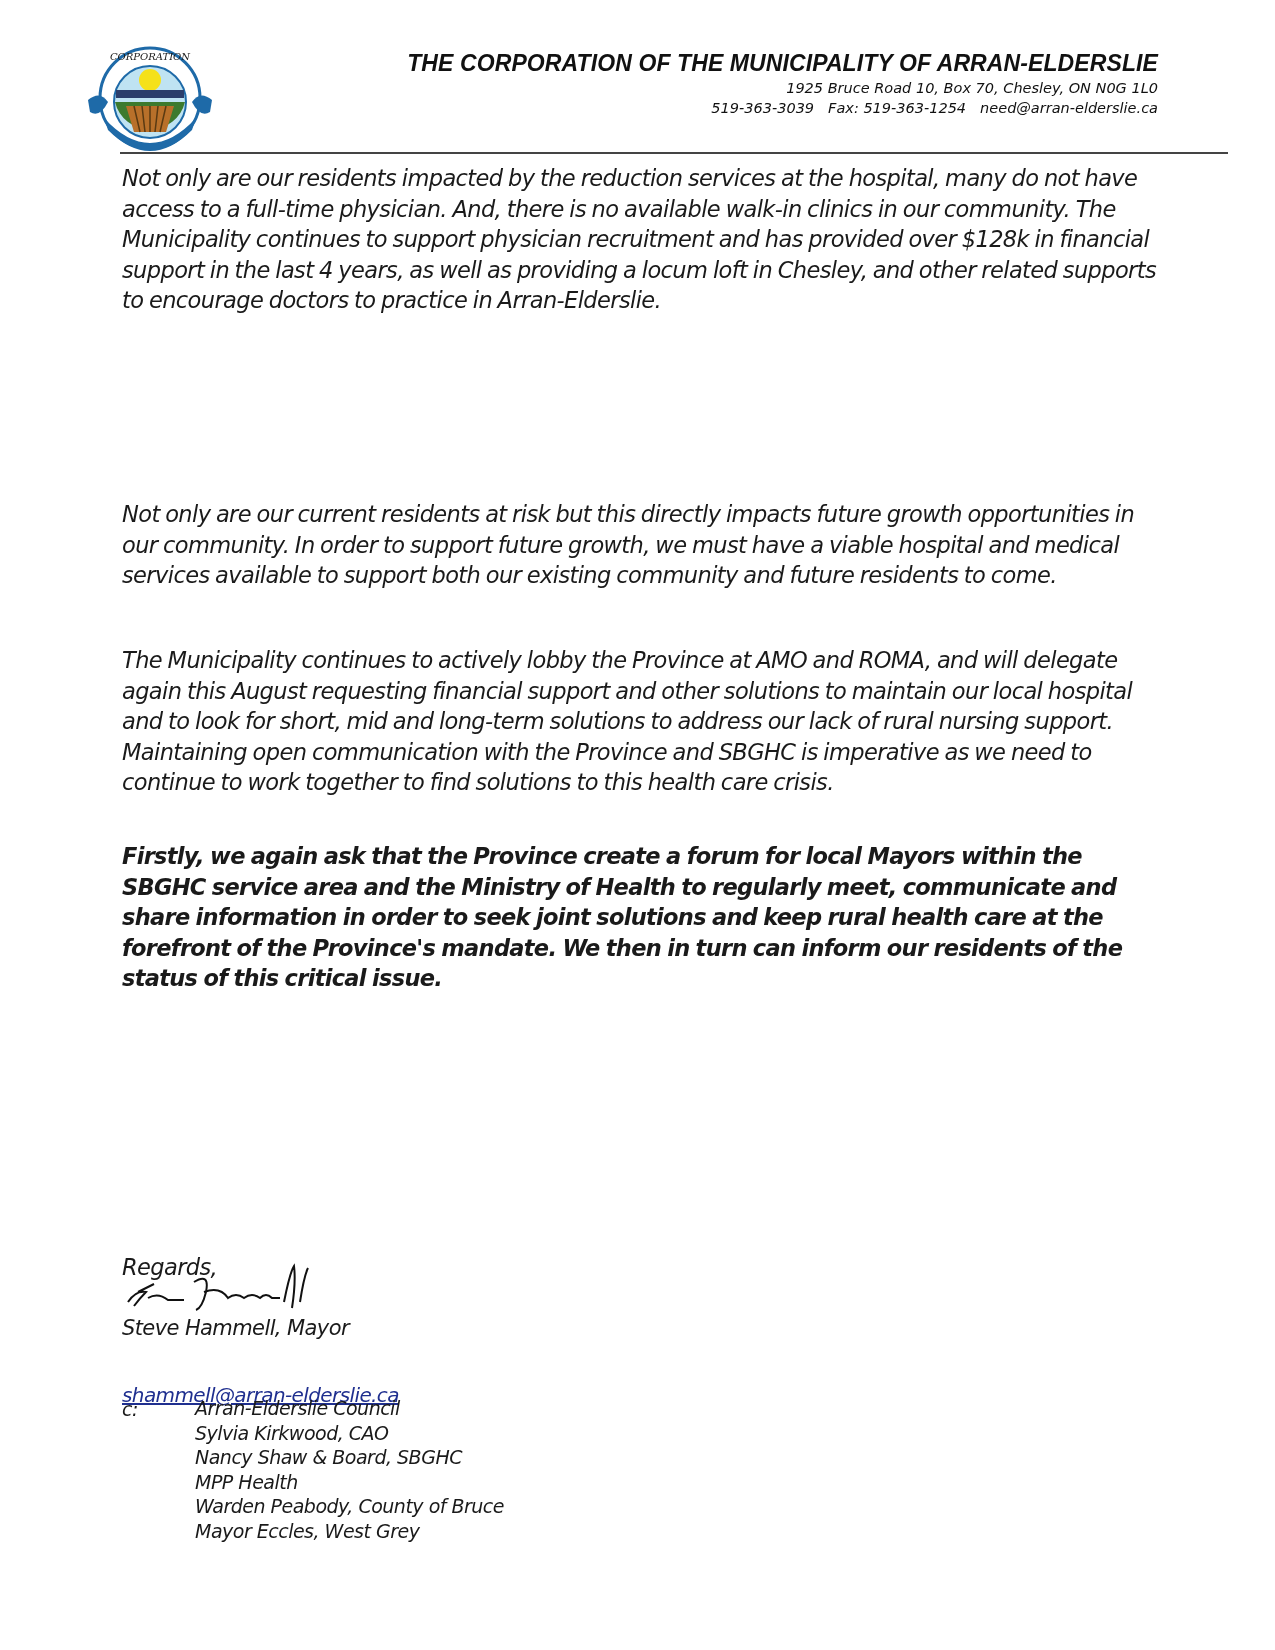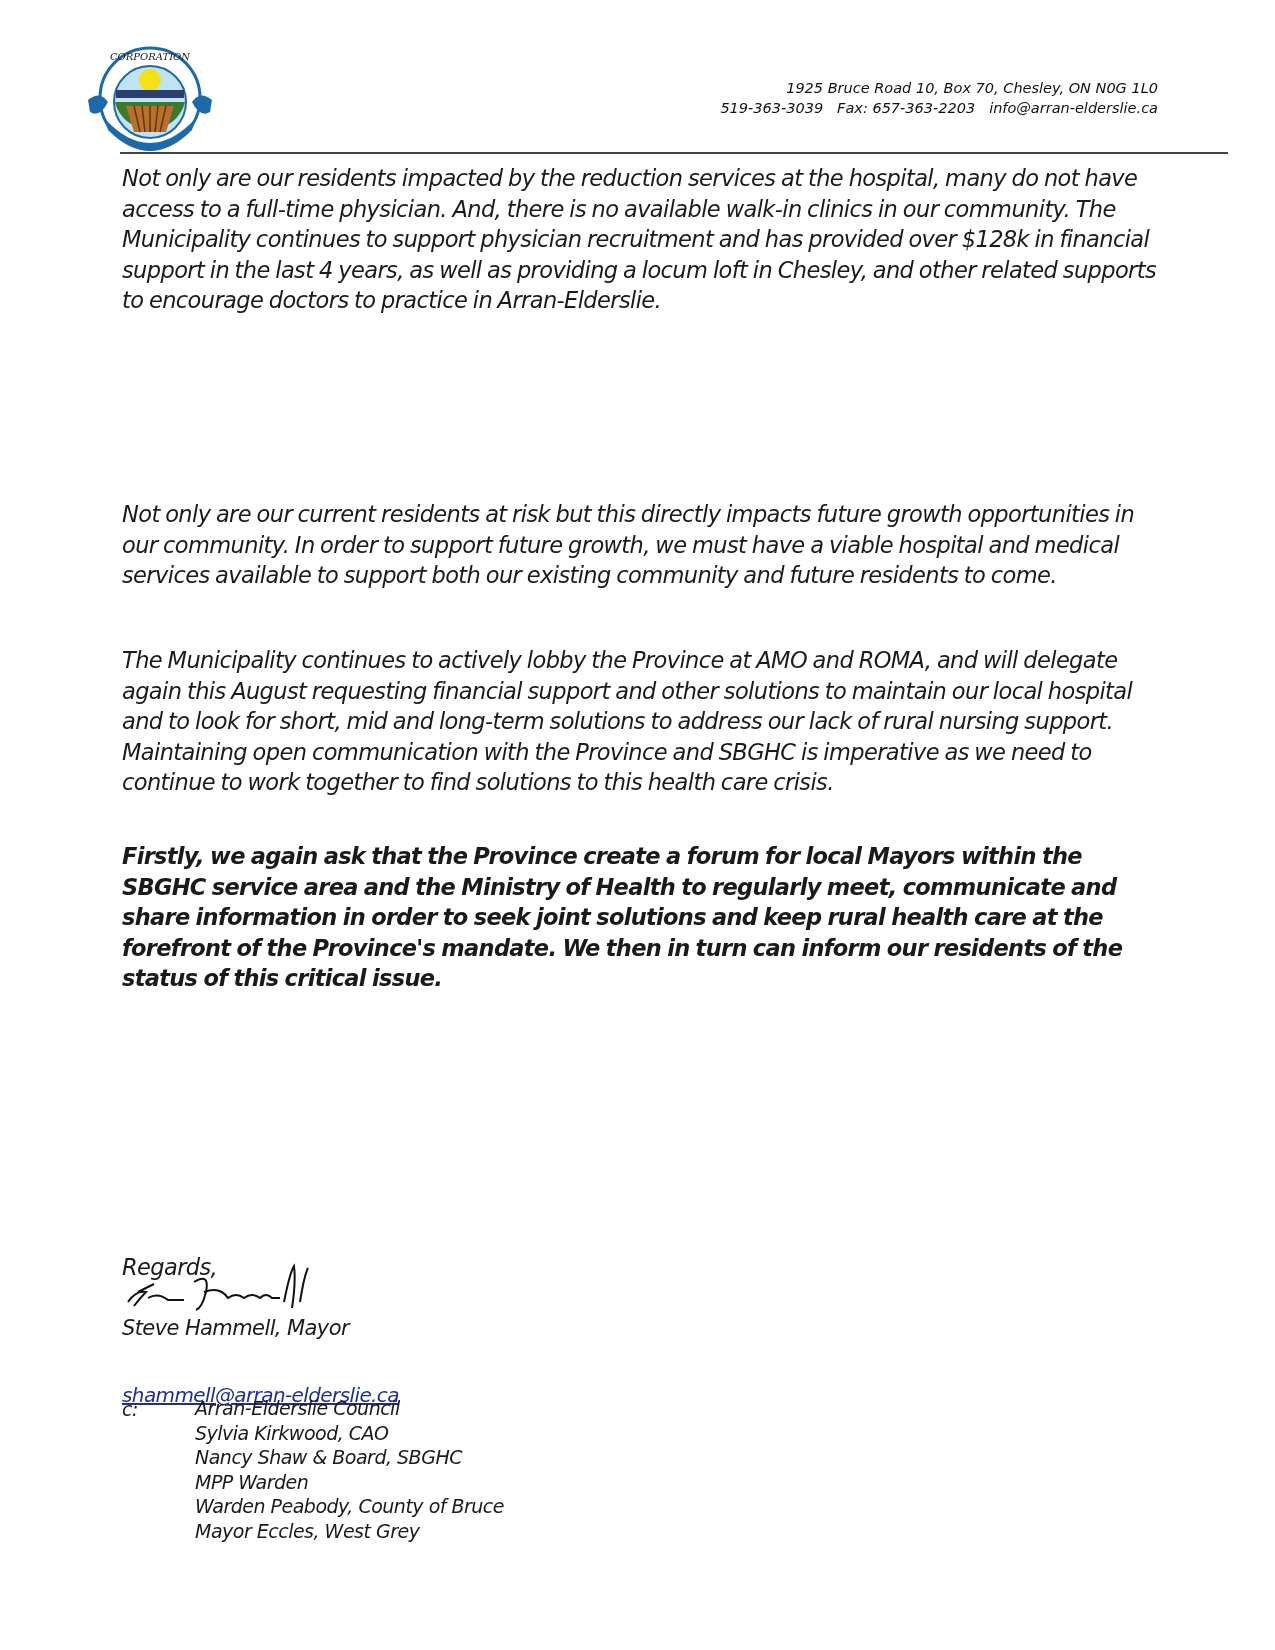--- a/index.html
+++ b/index.html
@@ -50,23 +50,24 @@
     <rect x="36" y="50" width="68" height="8" fill="#2c3e6b"></rect>
     <path d="M35 62 A36 36 0 0 0 105 62 Z" fill="#3c7a2e"></path>
     <path d="M46 66 L94 66 L86 92 L54 92 Z" fill="#b8702a"></path>
     <path d="M54 66 L60 92 M62 66 L65 92 M70 66 L70 92 M78 66 L75 92 M86 66 L80 92" stroke="#5a3a12" stroke-width="1.5"></path>
     <path d="M8 60 Q20 50 28 62 Q20 78 10 72 Z" fill="#1e6aa8"></path>
     <path d="M132 60 Q120 50 112 62 Q120 78 130 72 Z" fill="#1e6aa8"></path>
     <path d="M24 78 Q70 128 116 78 L112 90 Q70 132 28 90 Z" fill="#1e6aa8"></path>
     <text x="70" y="20" text-anchor="middle" font-family="DejaVu Serif, serif" font-size="10" fill="#1a1a1a">CORPORATION</text>
   </svg>
 
+  <div class="org-title">THE CORPORATION OF THE MUNICIPALITY OF ARRAN-ELDERSLIE</div>
   <div class="org-line org-address">1925 Bruce Road 10, Box 70, Chesley, ON N0G 1L0</div>
   <div class="org-line org-contact">
-    <span>519-363-3039</span><span>Fax: 657-363-2203</span><span>info@arran-elderslie.ca</span>
+    <span>519-363-3039</span><span>Fax: 519-363-1254</span><span>need@arran-elderslie.ca</span>
   </div>
 
   <div class="rule"></div>
 
   <p class="body-text p1" style="margin:0">Not only are our residents impacted by the reduction services at the hospital, many do not have access to a full-time physician.  And, there is no available walk-in clinics in our community.  The Municipality continues to support physician recruitment and has provided over $128k in financial support in the last 4 years, as well as providing a locum loft in Chesley, and other related supports to encourage doctors to practice in Arran-Elderslie.</p>
   <p class="body-text p3" style="margin:0">Not only are our current residents at risk but this directly impacts future growth opportunities in our community.  In order to support future growth, we must have a viable hospital and medical services available to support both our existing community and future residents to come.</p>
   <p class="body-text p4" style="margin:0">The Municipality continues to actively lobby the Province at AMO and ROMA, and will delegate again this August requesting financial support and other solutions to maintain our local hospital and to look for short, mid and long-term solutions to address our lack of rural nursing support.  Maintaining open communication with the Province and SBGHC is imperative as we need to continue to work together to find solutions to this health care crisis.</p>
   <p class="body-text bold p5" style="margin:0">Firstly, we again ask that the Province create a forum for local Mayors within the SBGHC service area and the Ministry of Health to regularly meet, communicate and share information in order to seek joint solutions and keep rural health care at the forefront of the Province's mandate.  We then in turn can inform our residents of the status of this critical issue.</p>
 
   <div class="sign-block">Regards,</div>
@@ -75,17 +76,17 @@
     <path d="M70 20 Q86 10 82 30 Q78 46 72 48 M80 30 Q96 24 104 36 Q112 30 120 36 Q128 30 136 36 Q142 30 148 36 L156 36 M160 40 Q166 10 170 4 Q172 20 168 46 M176 40 Q180 14 184 6" stroke="#111" stroke-width="2" fill="none"></path>
   </svg>
   <div class="signer">Steve Hammell, Mayor</div>
   <a class="email-link">shammell@arran-elderslie.ca</a>
 
   <div class="cc-label">c:</div>
   <ul class="cc-list">
     <li>Arran-Elderslie Council</li>
     <li>Sylvia Kirkwood, CAO</li>
     <li>Nancy Shaw &amp; Board, SBGHC</li>
-    <li>MPP Warden</li>
+    <li>MPP Health</li>
     <li>Warden Peabody, County of Bruce</li>
     <li>Mayor Eccles, West Grey</li>
   </ul>
 </div>
 
 </body></html>

